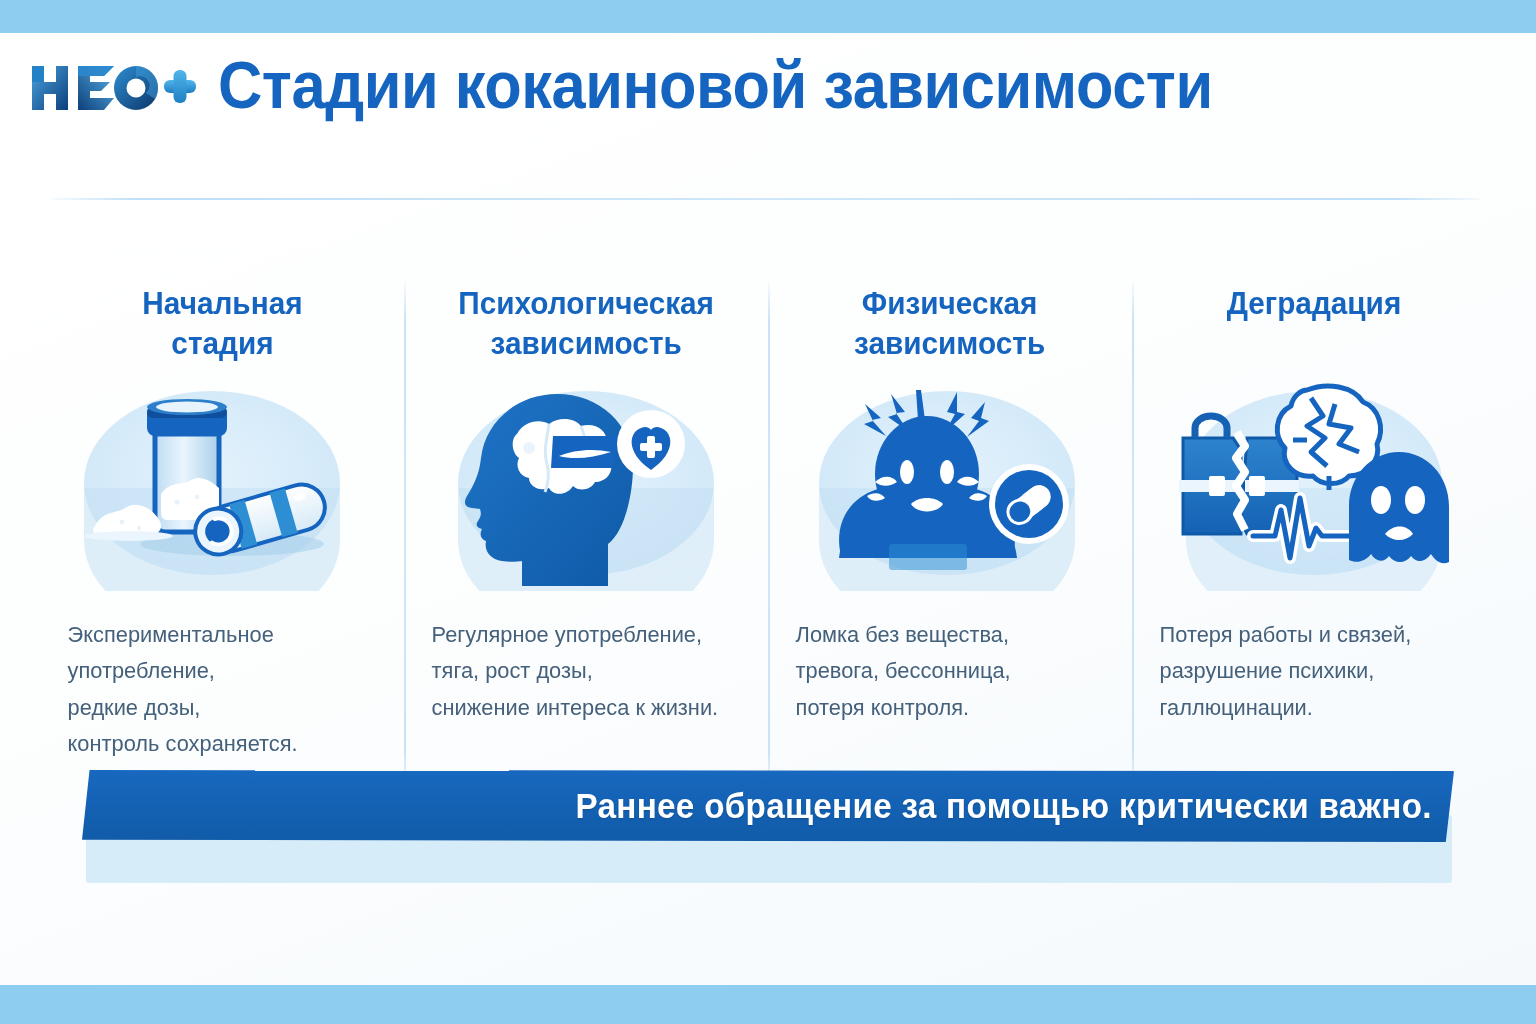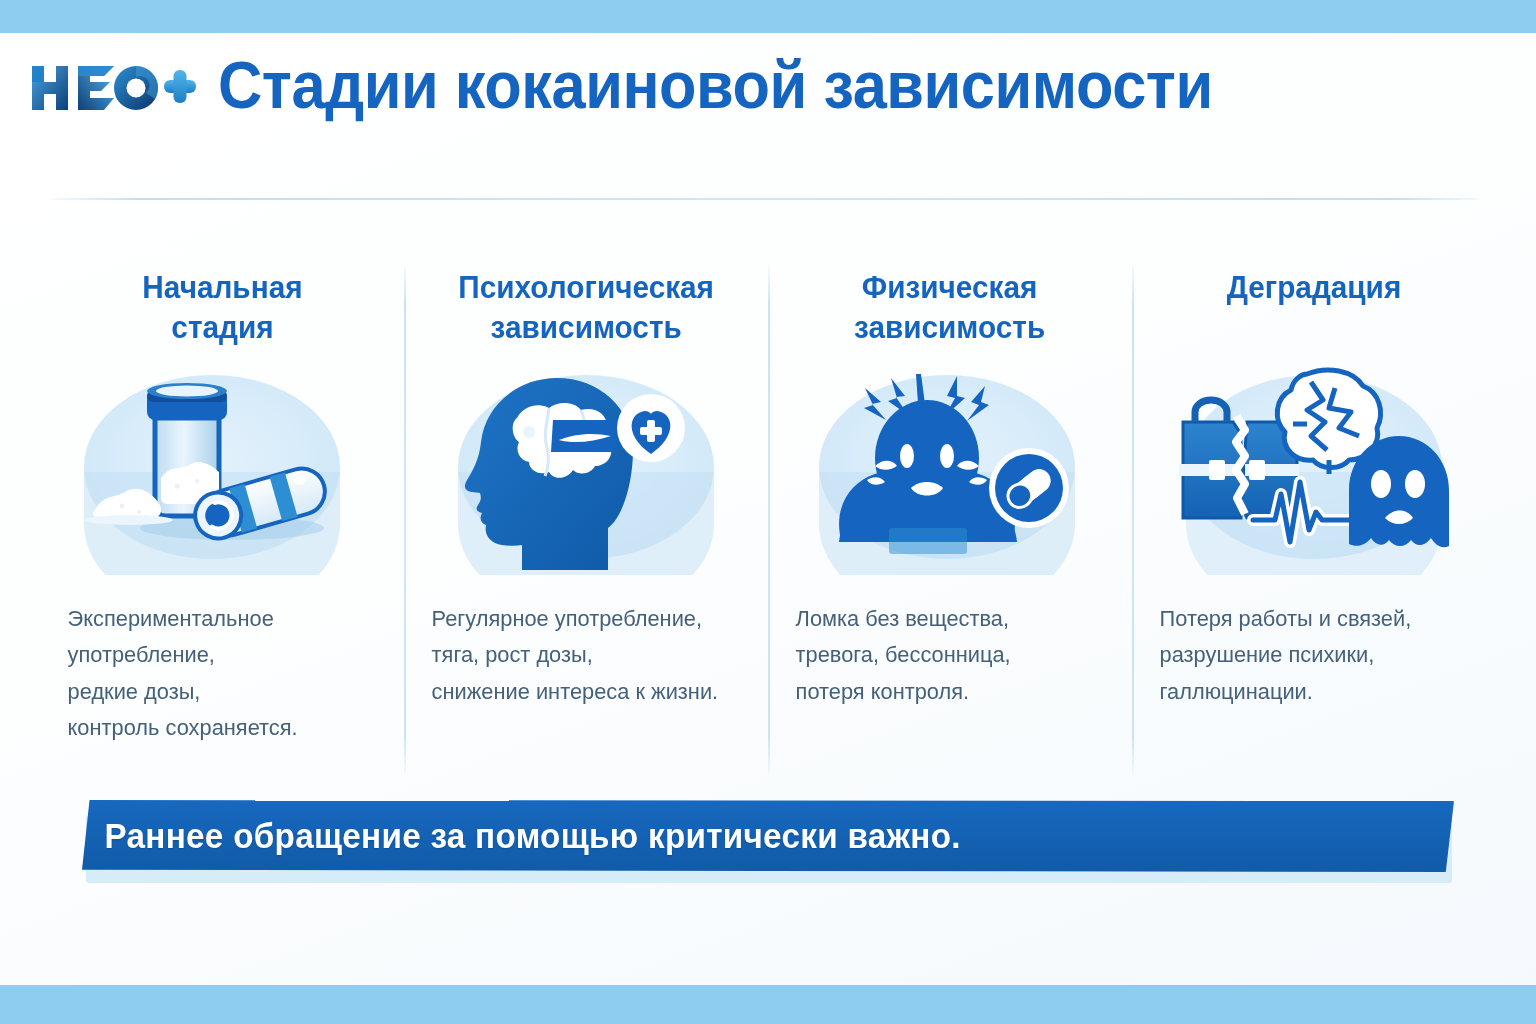--- a/index.html
+++ b/index.html
@@ -35,21 +35,21 @@
     text-shadow:0 1px 0 rgba(255,255,255,0.6);
   }
   .title-rule{
     position:absolute;left:52px;top:198px;width:1428px;height:2px;
     background:linear-gradient(90deg,rgba(190,222,245,0.15) 0%,#bfdff7 6%,#cfe7f9 50%,#bfdff7 94%,rgba(190,222,245,0.15) 100%);
     border-radius:2px;
   }
 
   
   .columns{
-    position:absolute;left:40px;top:250px;width:1456px;height:520px;
+    position:absolute;left:40px;top:266px;width:1456px;height:520px;
     display:flex;
   }
   .col{
     position:relative;
     width:370px;
     display:flex;flex-direction:column;align-items:center;
     padding:0 14px;box-sizing:border-box;
   }
   .col + .col::before{
     content:"";position:absolute;left:0;top:15px;width:2px;height:510px;
@@ -76,25 +76,25 @@
     transform:scaleX(0.97);transform-origin:left top;
     padding-left:14px;box-sizing:border-box;
   }
 
   
   .banner-shadow{
     position:absolute;left:86px;top:815px;width:1366px;height:68px;
     background:#d6ecf9;border-radius:3px;
   }
   .banner{
-    position:absolute;left:82px;top:800px;width:1372px;height:72px;
+    position:absolute;left:82px;top:770px;width:1372px;height:72px;
     background:linear-gradient(180deg,#1768bf 0%,#115ba8 100%);
     border-radius:3px;
     clip-path:polygon(0.55% 0, 100% 1.5%, 99.4% 100%, 0 97%);
-    display:flex;align-items:center;justify-content:flex-start;
+    display:flex;align-items:center;justify-content:flex-end;
   }
   .banner-text{
     color:#ffffff;font-size:35px;font-weight:bold;
     font-family:"Liberation Sans Narrow","Liberation Sans",sans-serif;
     transform:scaleX(0.95);
     letter-spacing:0.3px;
     text-shadow:0 1px 2px rgba(0,0,0,0.18);
     white-space:nowrap;
   }
 </style>

